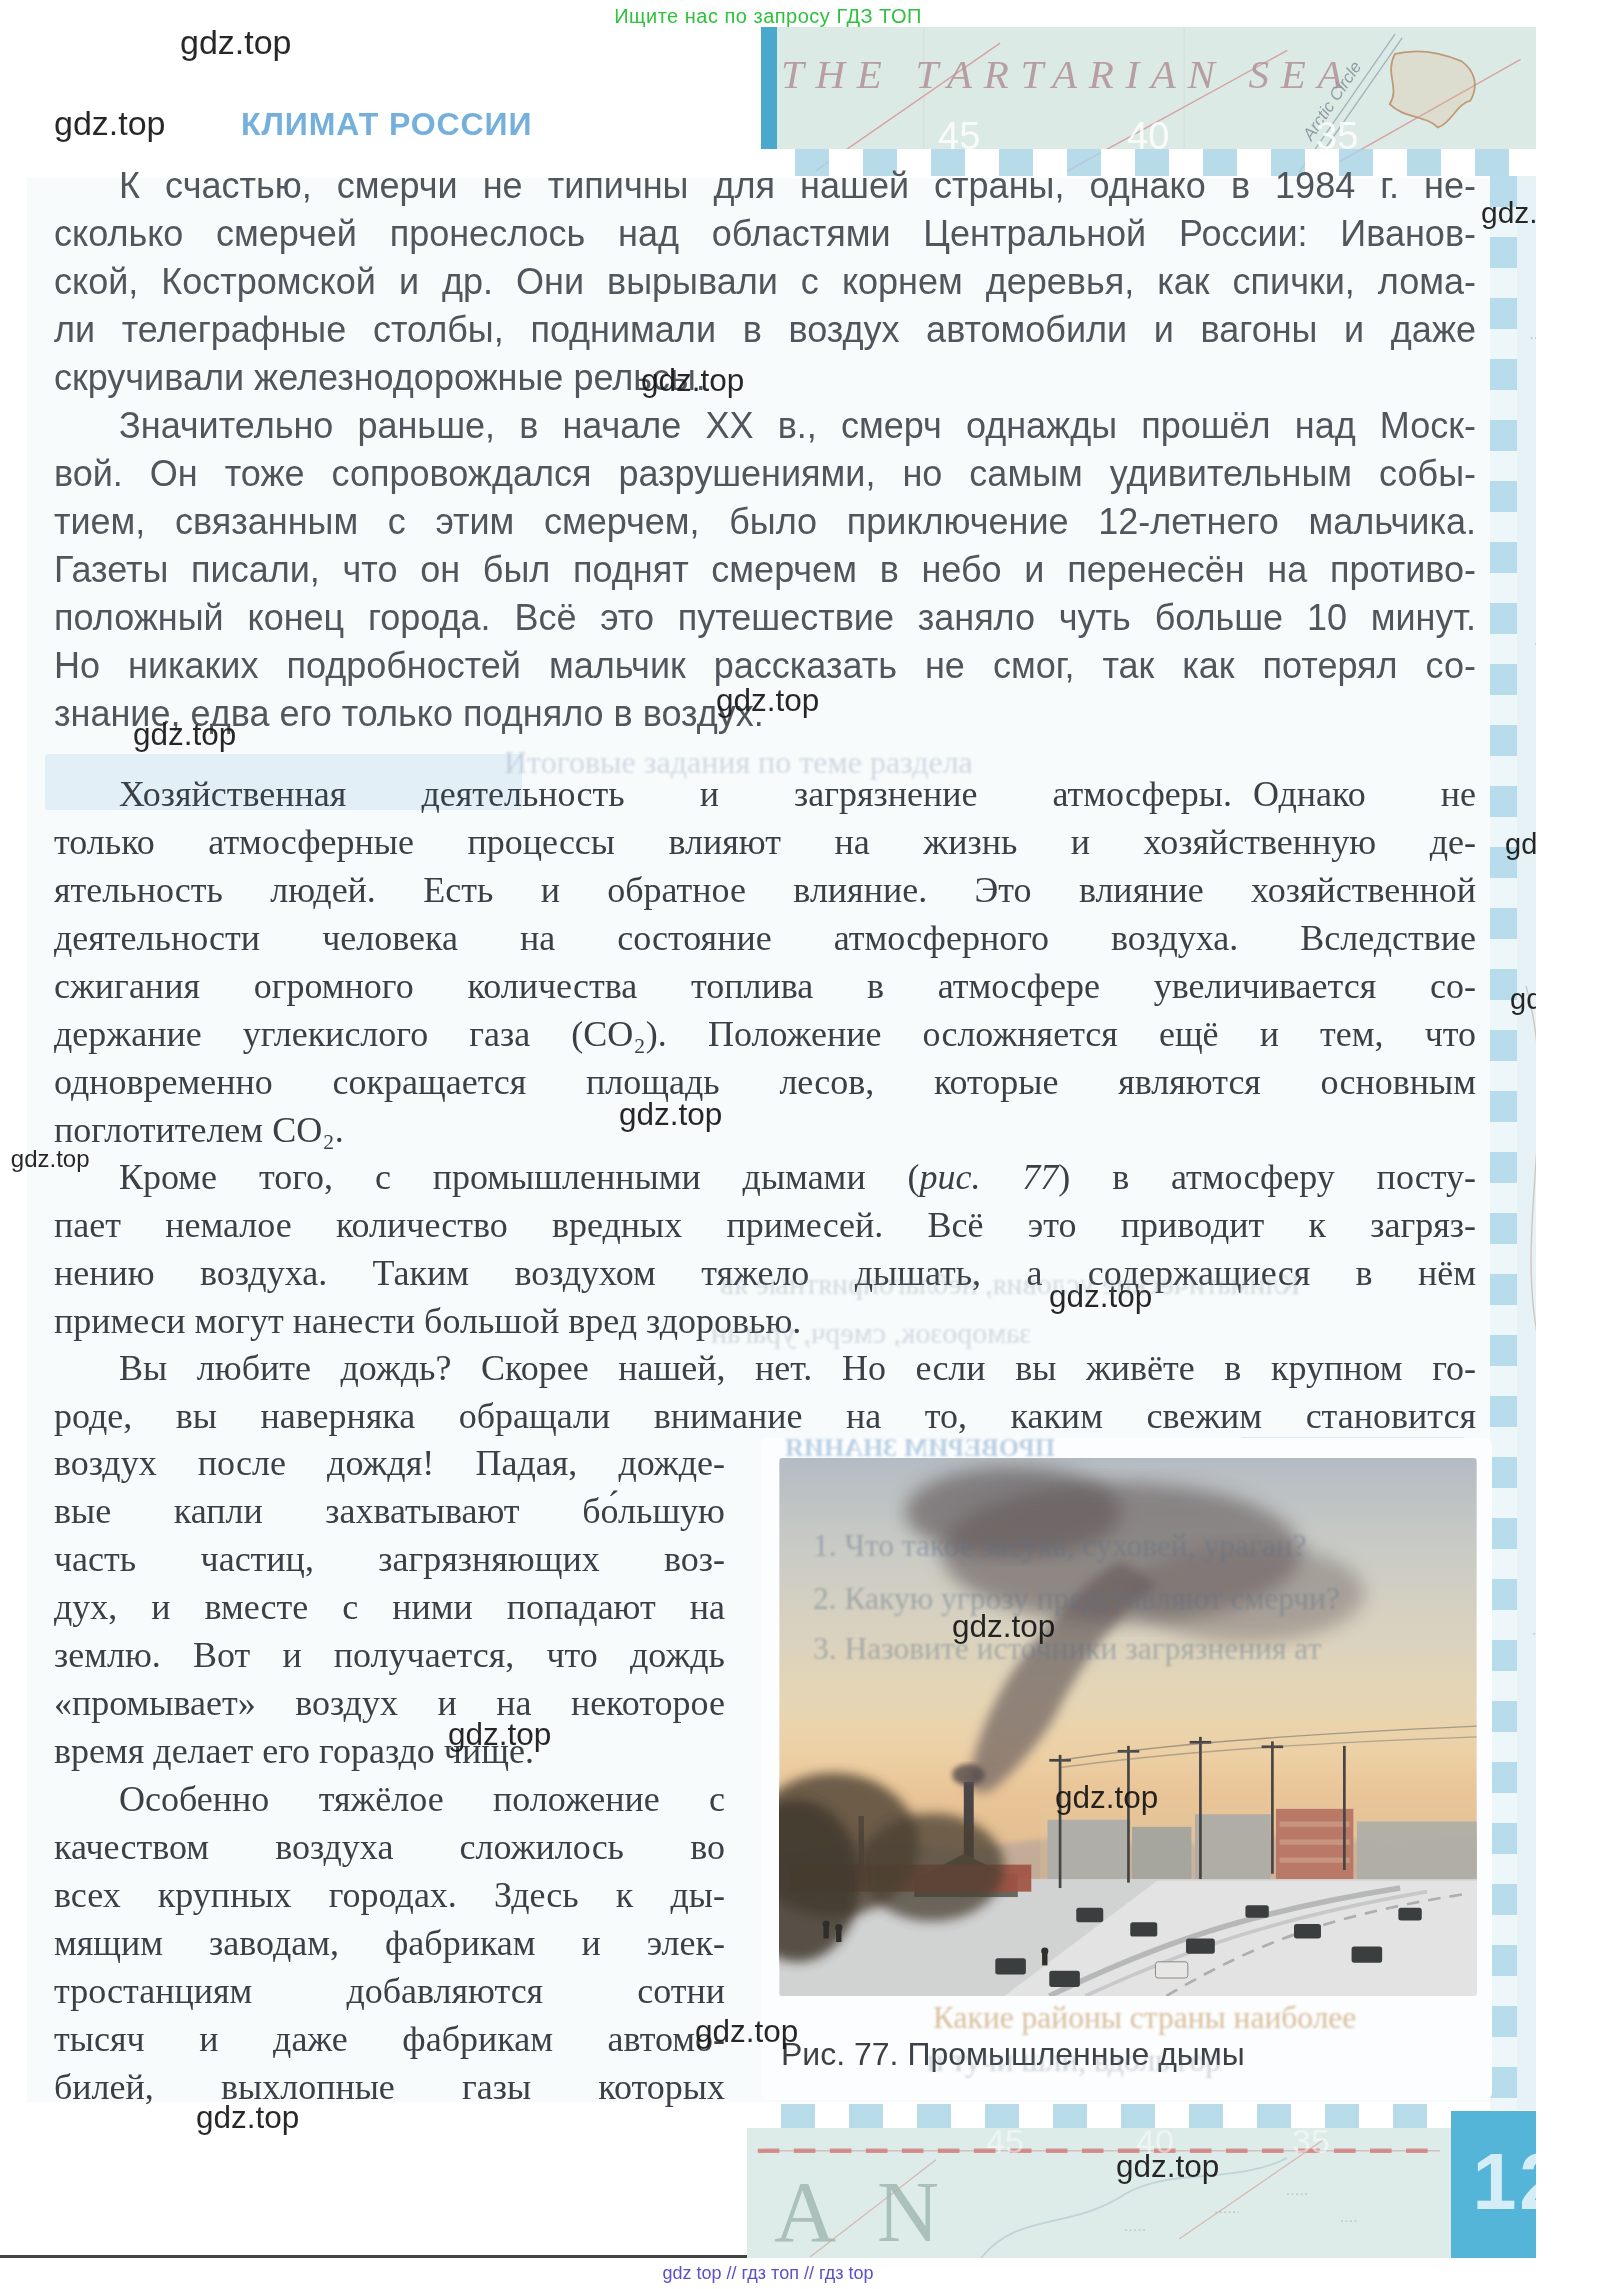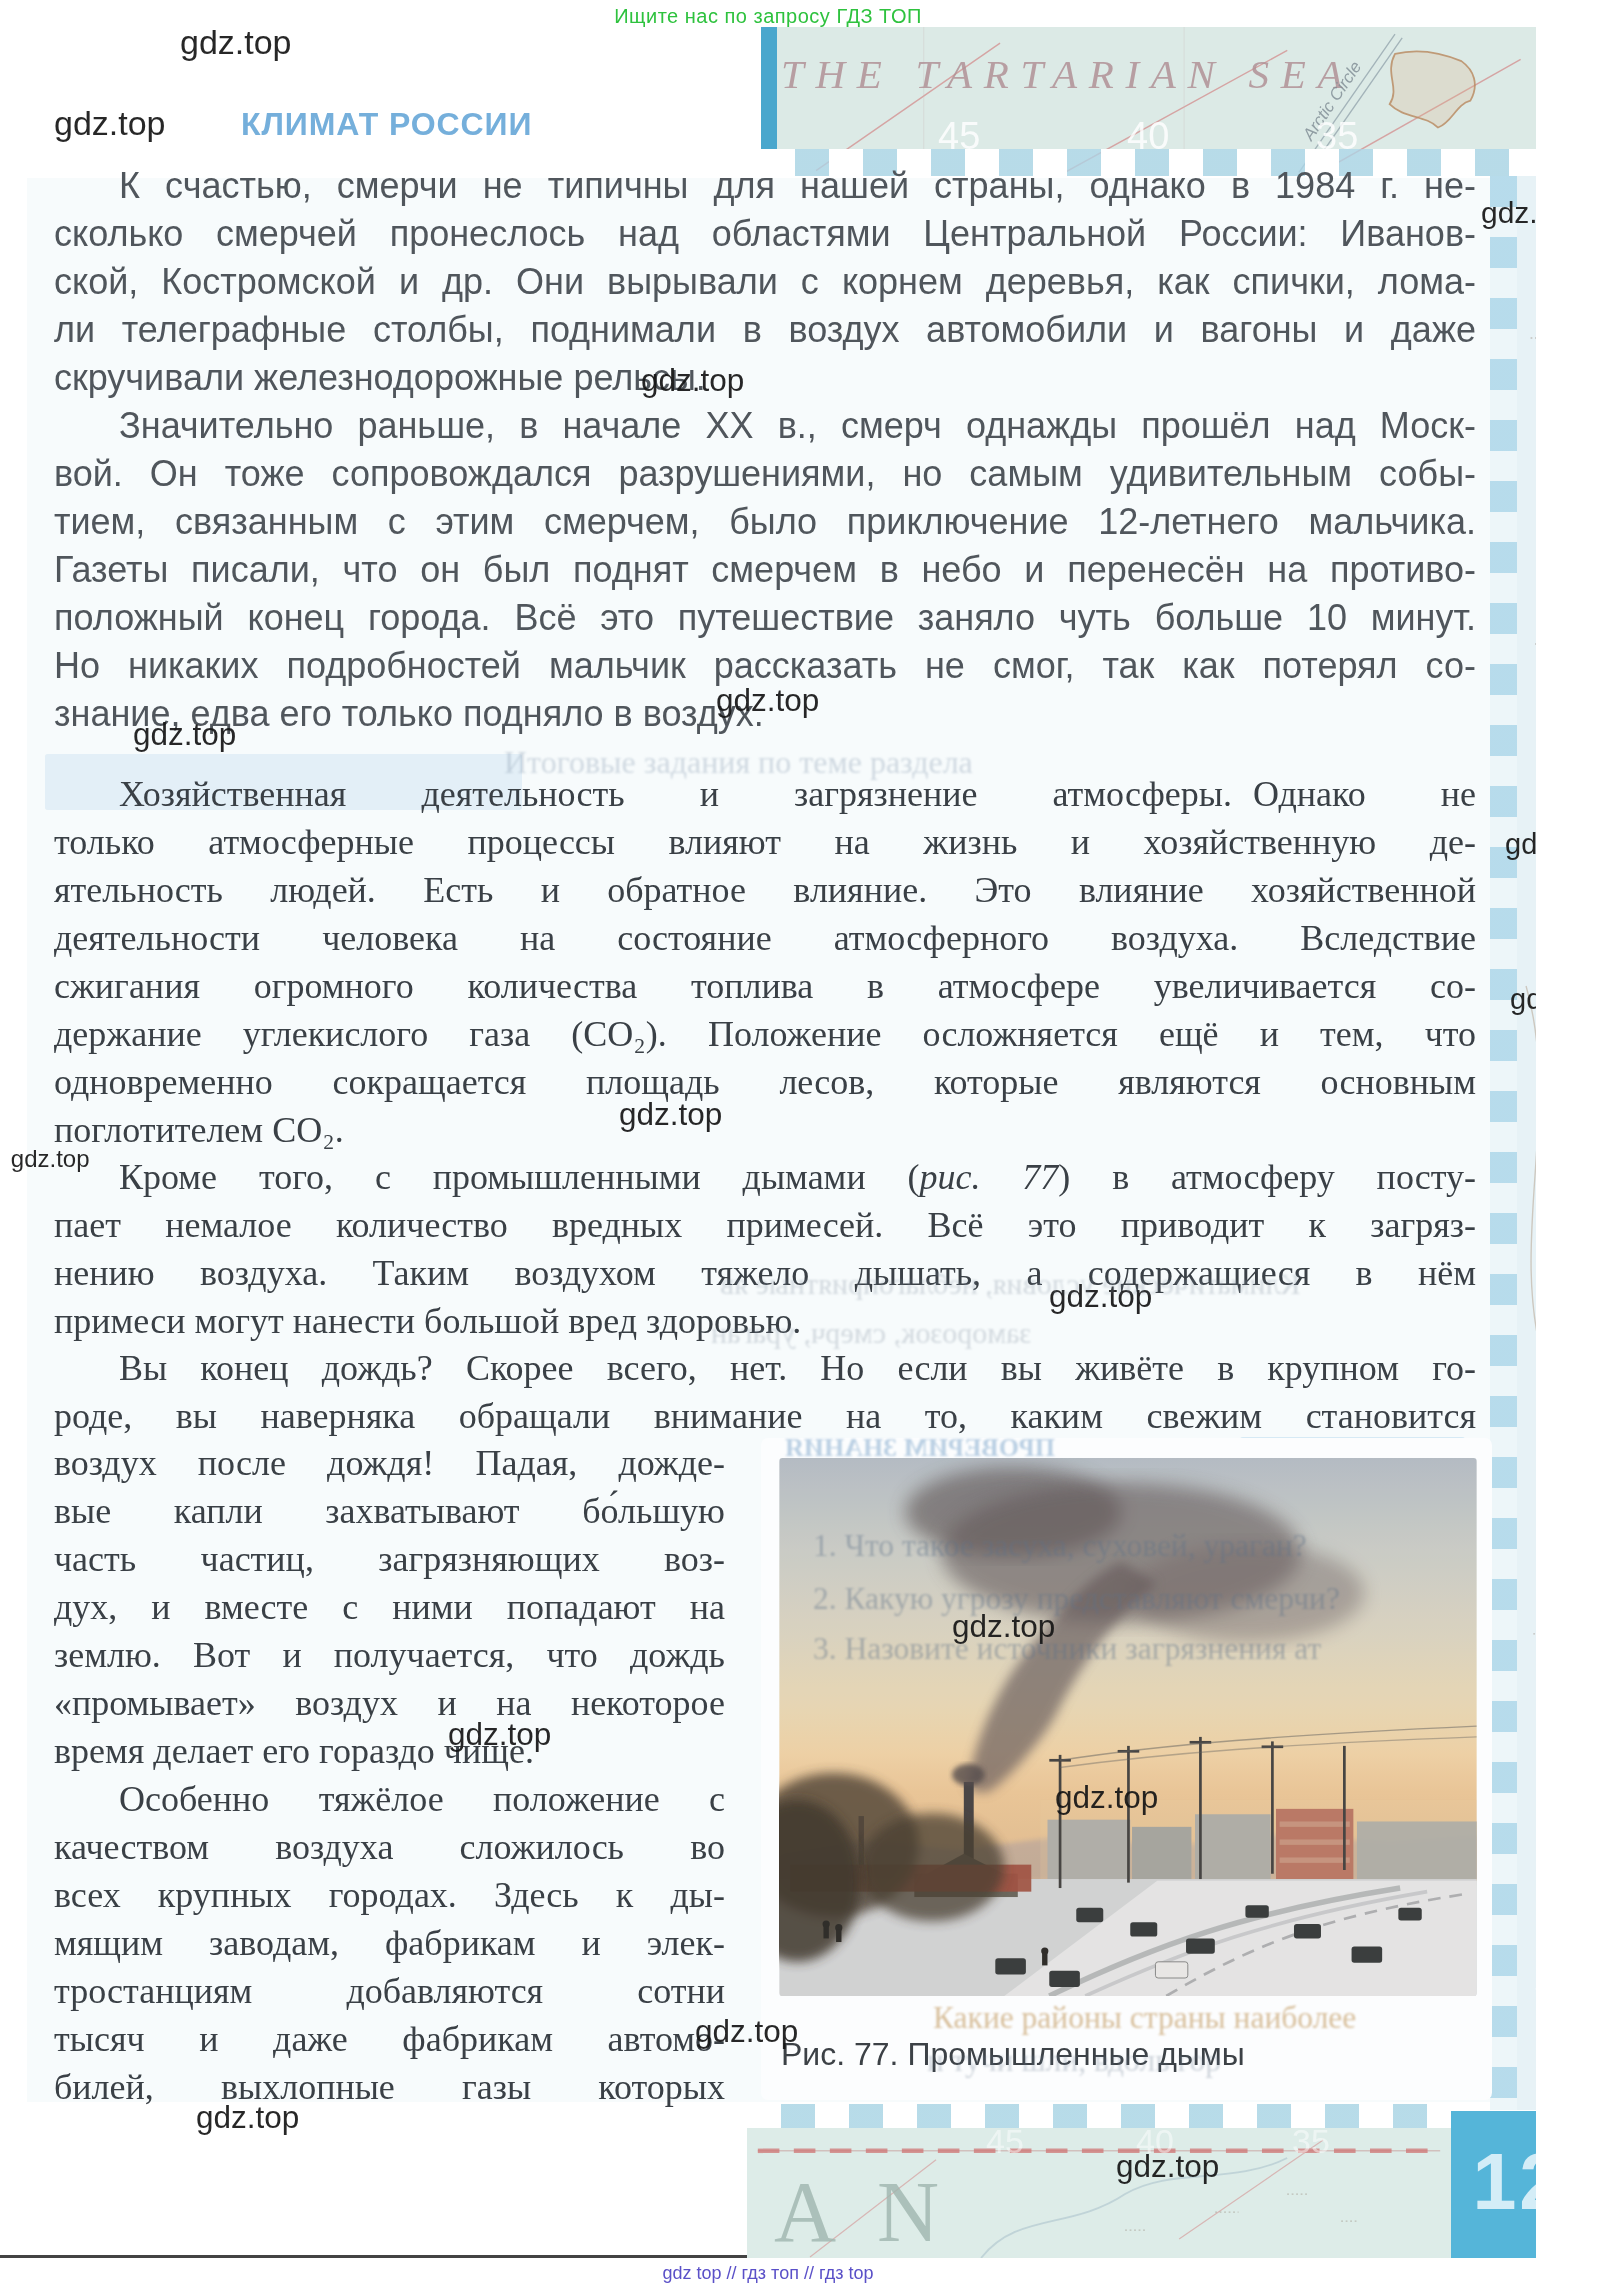--- a/index.html
+++ b/index.html
@@ -153,21 +153,21 @@
   <div class="tblock serifb" style="top:1153px;">
     <div class="ln ind">
       <span>Кроме того, с промышленными дымами (</span><span class="it">рис. 77</span><span>) в атмосферу посту-</span>
     </div>
     <div class="ln">пает немалое количество вредных примесей. Всё это приводит к загряз-</div>
     <div class="ln">нению воздуха. Таким воздухом тяжело дышать, а содержащиеся в нём</div>
     <div class="ln last">примеси могут нанести большой вред здоровью.</div>
   </div>
 
   <div class="tblock serifb" style="top:1344px;">
-    <div class="ln ind">Вы конец дождь? Скорее всего, нет. Но если вы живёте в крупном го-</div>
+    <div class="ln ind">Вы любите дождь? Скорее нашей, нет. Но если вы живёте в крупном го-</div>
     <div class="ln">роде, вы наверняка обращали внимание на то, каким свежим становится</div>
   </div>
 
   <div class="tblock serifb colb" style="top:1439px;">
     <div class="ln">воздух после дождя! Падая, дожде-</div>
     <div class="ln">вые капли захватывают бо́льшую</div>
     <div class="ln">часть частиц, загрязняющих воз-</div>
     <div class="ln">дух, и вместе с ними попадают на</div>
     <div class="ln">землю. Вот и получается, что дождь</div>
     <div class="ln">«промывает» воздух и на некоторое</div>

